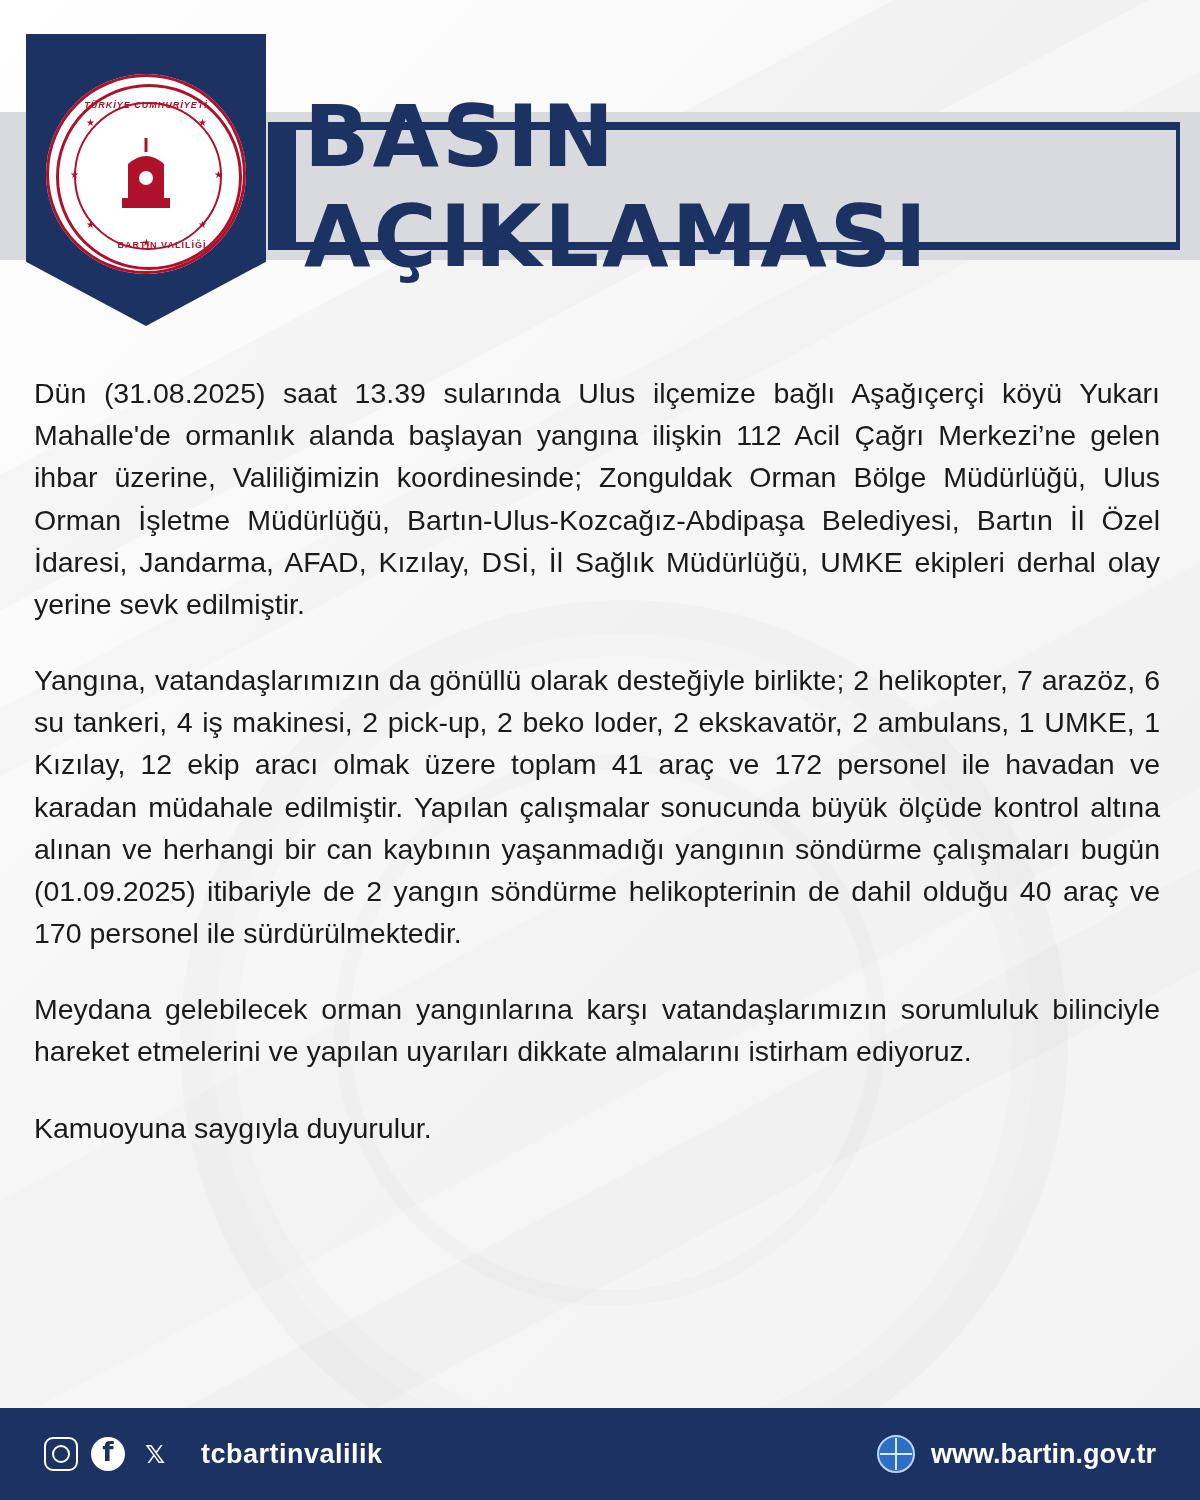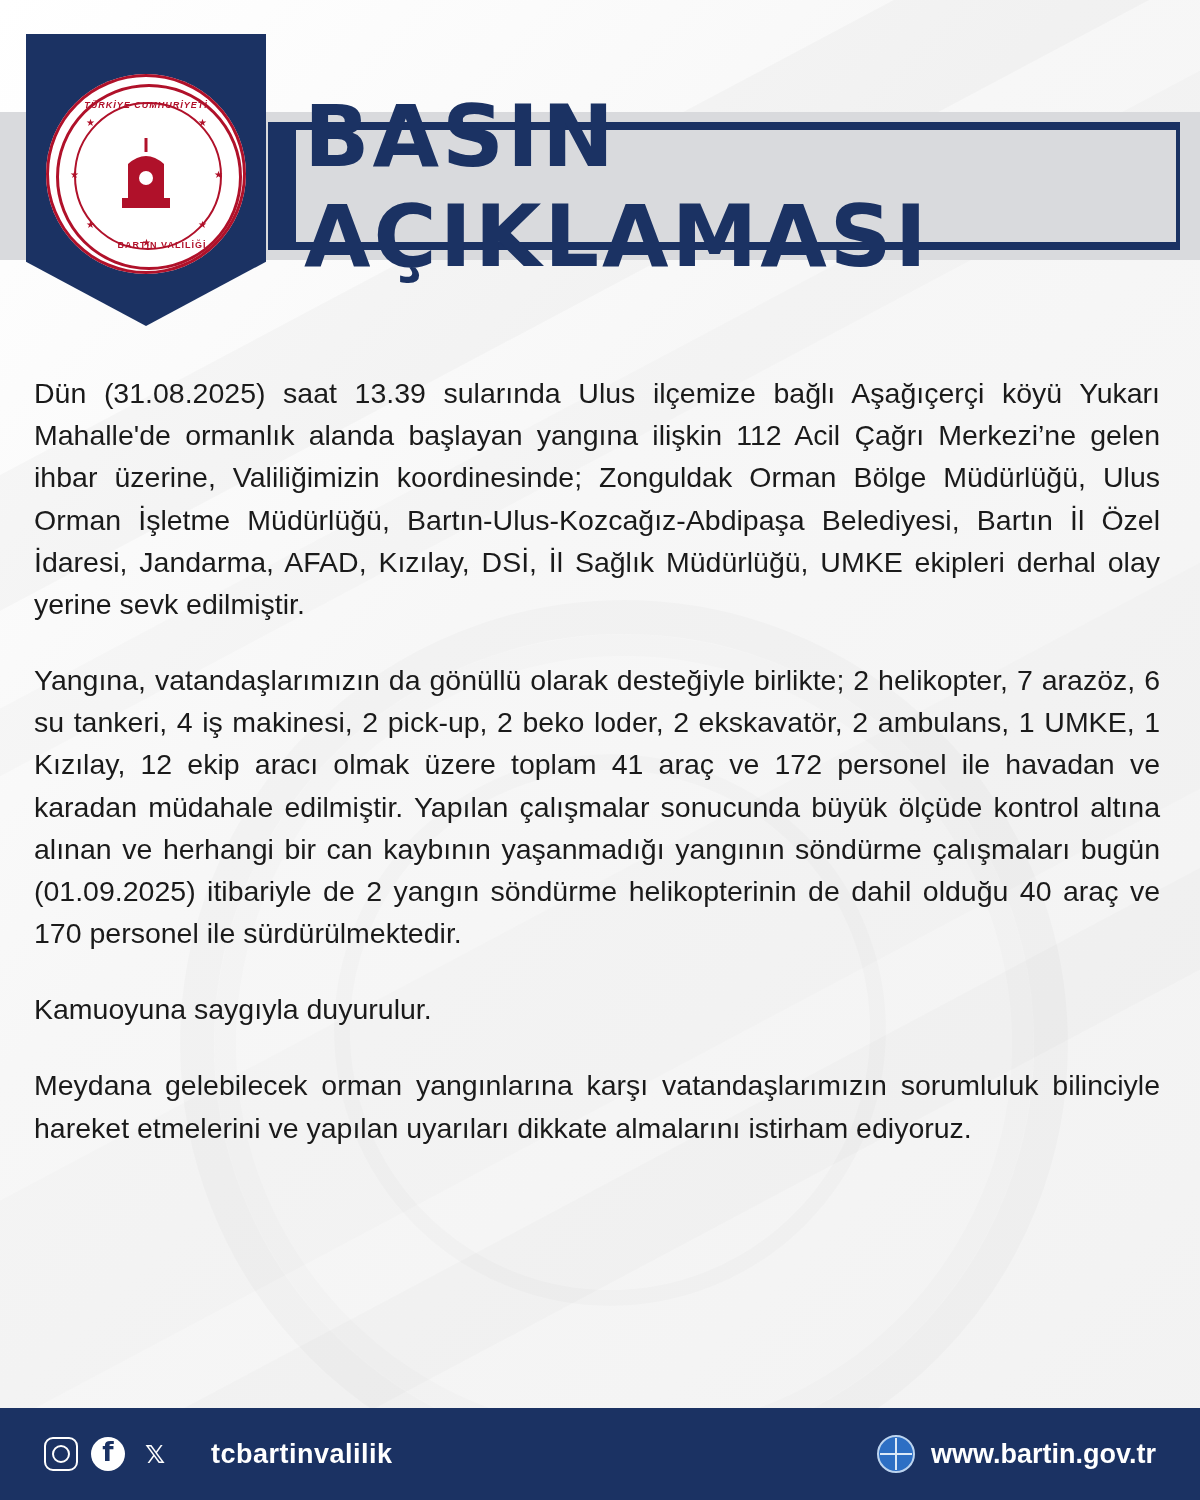--- a/index.html
+++ b/index.html
@@ -222,21 +222,21 @@
     border: 2.5px solid #fff;
     border-radius: 50%;
   }
   .soc.ig { position: relative; }
   .soc.x { border: none; font-size: 25px; }
   .footer-handle {
     color: #ffffff;
     font-size: 27px;
     font-weight: bold;
     letter-spacing: 0.5px;
-    margin-left: 26px;
+    margin-left: 16px;
     font-family: "Liberation Sans", sans-serif;
   }
   .globe {
     width: 38px;
     height: 38px;
     border-radius: 50%;
     background: #2d6fc4;
     position: relative;
     margin-right: 16px;
     border: 2px solid #bcd4ef;
@@ -297,22 +297,22 @@
       <div class="seal-star" style="left:152px; top:44px;">★</div>
       <div class="seal-star" style="left:40px; top:146px;">★</div>
       <div class="seal-star" style="left:152px; top:146px;">★</div>
       <div class="seal-star" style="left:96px; top:164px;">★</div>
     </div>
   </div>
 
   <div class="content">
     <p>Dün (31.08.2025) saat 13.39 sularında Ulus ilçemize bağlı Aşağıçerçi köyü Yukarı Mahalle'de ormanlık alanda başlayan yangına ilişkin 112 Acil Çağrı Merkezi’ne gelen ihbar üzerine, Valiliğimizin koordinesinde; Zonguldak Orman Bölge Müdürlüğü, Ulus Orman İşletme Müdürlüğü, Bartın-Ulus-Kozcağız-Abdipaşa Belediyesi, Bartın İl Özel İdaresi, Jandarma, AFAD, Kızılay, DSİ, İl Sağlık Müdürlüğü, UMKE ekipleri derhal olay yerine sevk edilmiştir.</p>
     <p>Yangına, vatandaşlarımızın da gönüllü olarak desteğiyle birlikte; 2 helikopter, 7 arazöz, 6 su tankeri, 4 iş makinesi, 2 pick-up, 2 beko loder, 2 ekskavatör, 2 ambulans, 1 UMKE, 1 Kızılay, 12 ekip aracı olmak üzere toplam 41 araç ve 172 personel ile havadan ve karadan müdahale edilmiştir. Yapılan çalışmalar sonucunda büyük ölçüde kontrol altına alınan ve herhangi bir can kaybının yaşanmadığı yangının söndürme çalışmaları bugün (01.09.2025) itibariyle de 2 yangın söndürme helikopterinin de dahil olduğu 40 araç ve 170 personel ile sürdürülmektedir.</p>
+    <p>Meydana gelebilecek orman yangınlarına karşı vatandaşlarımızın sorumluluk bilinciyle hareket etmelerini ve yapılan uyarıları dikkate almalarını istirham ediyoruz.</p>
     <p>Kamuoyuna saygıyla duyurulur.</p>
-    <p>Meydana gelebilecek orman yangınlarına karşı vatandaşlarımızın sorumluluk bilinciyle hareket etmelerini ve yapılan uyarıları dikkate almalarını istirham ediyoruz.</p>
   </div>
 
   <div class="footer">
     <div class="footer-left">
       <div class="soc ig"></div>
       <div class="soc fb">f</div>
       <div class="soc x">𝕏</div>
       <div class="footer-handle">tcbartinvalilik</div>
     </div>
     <div class="footer-right">

